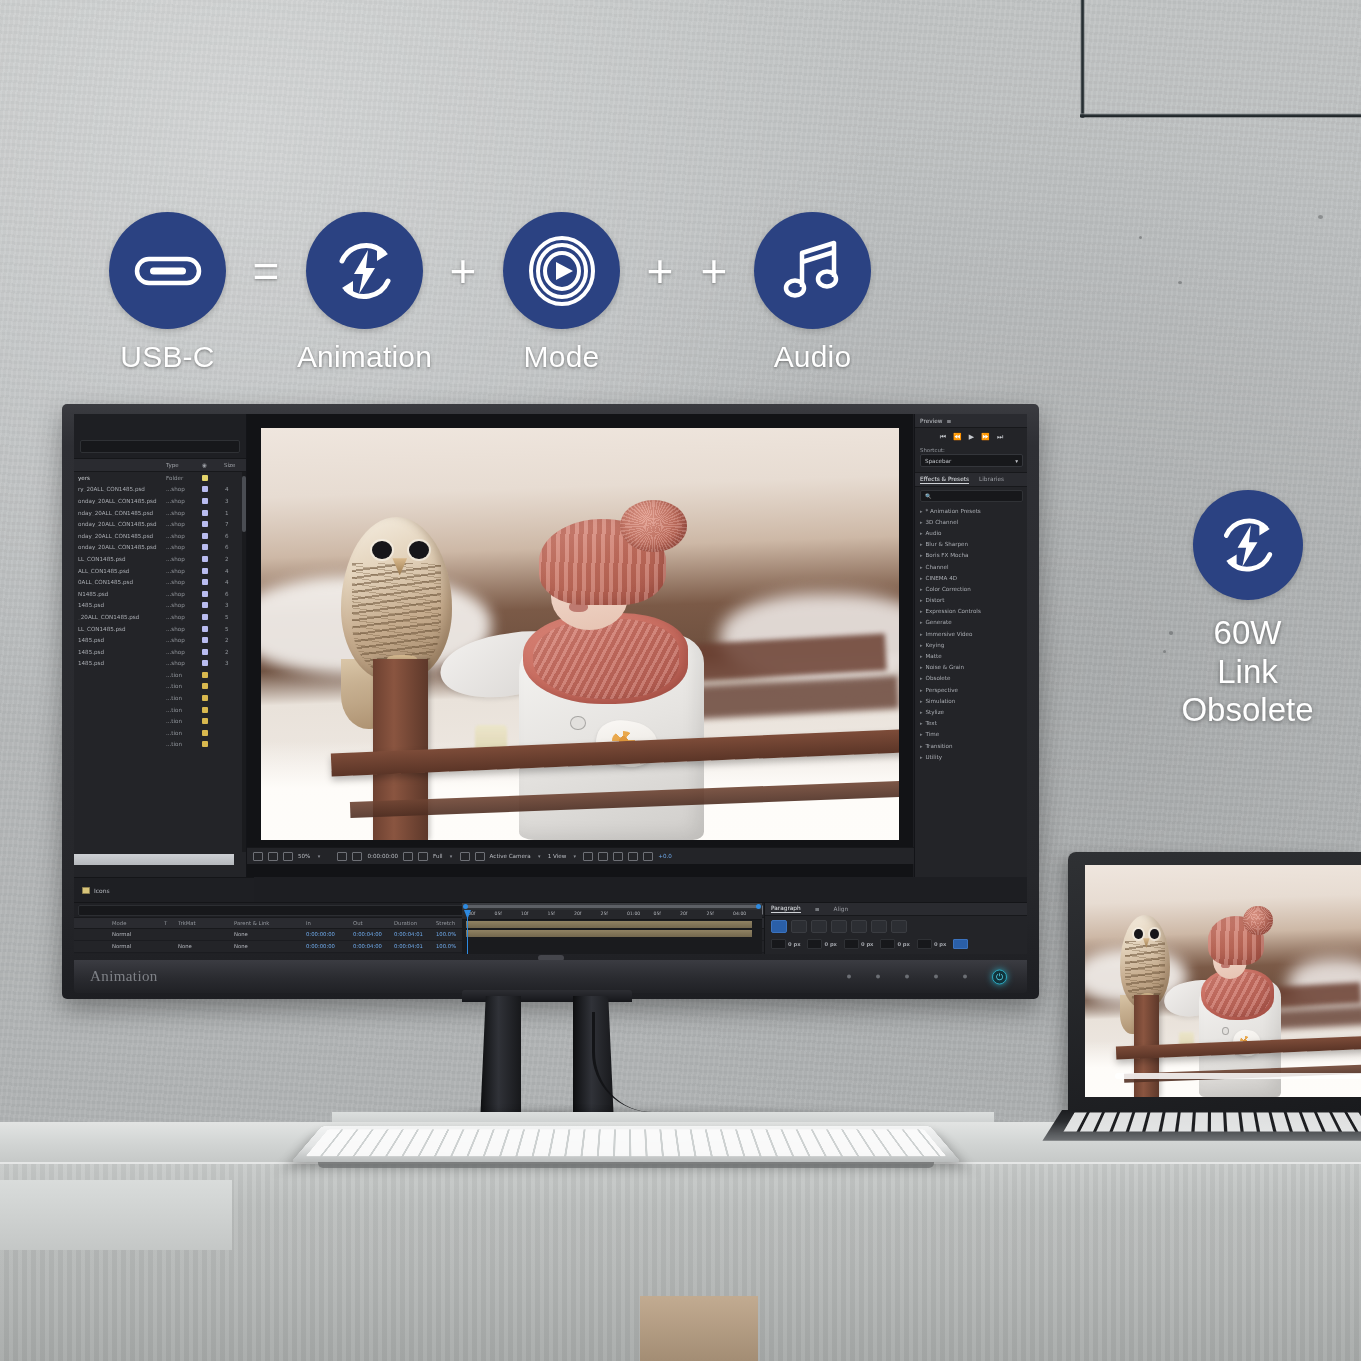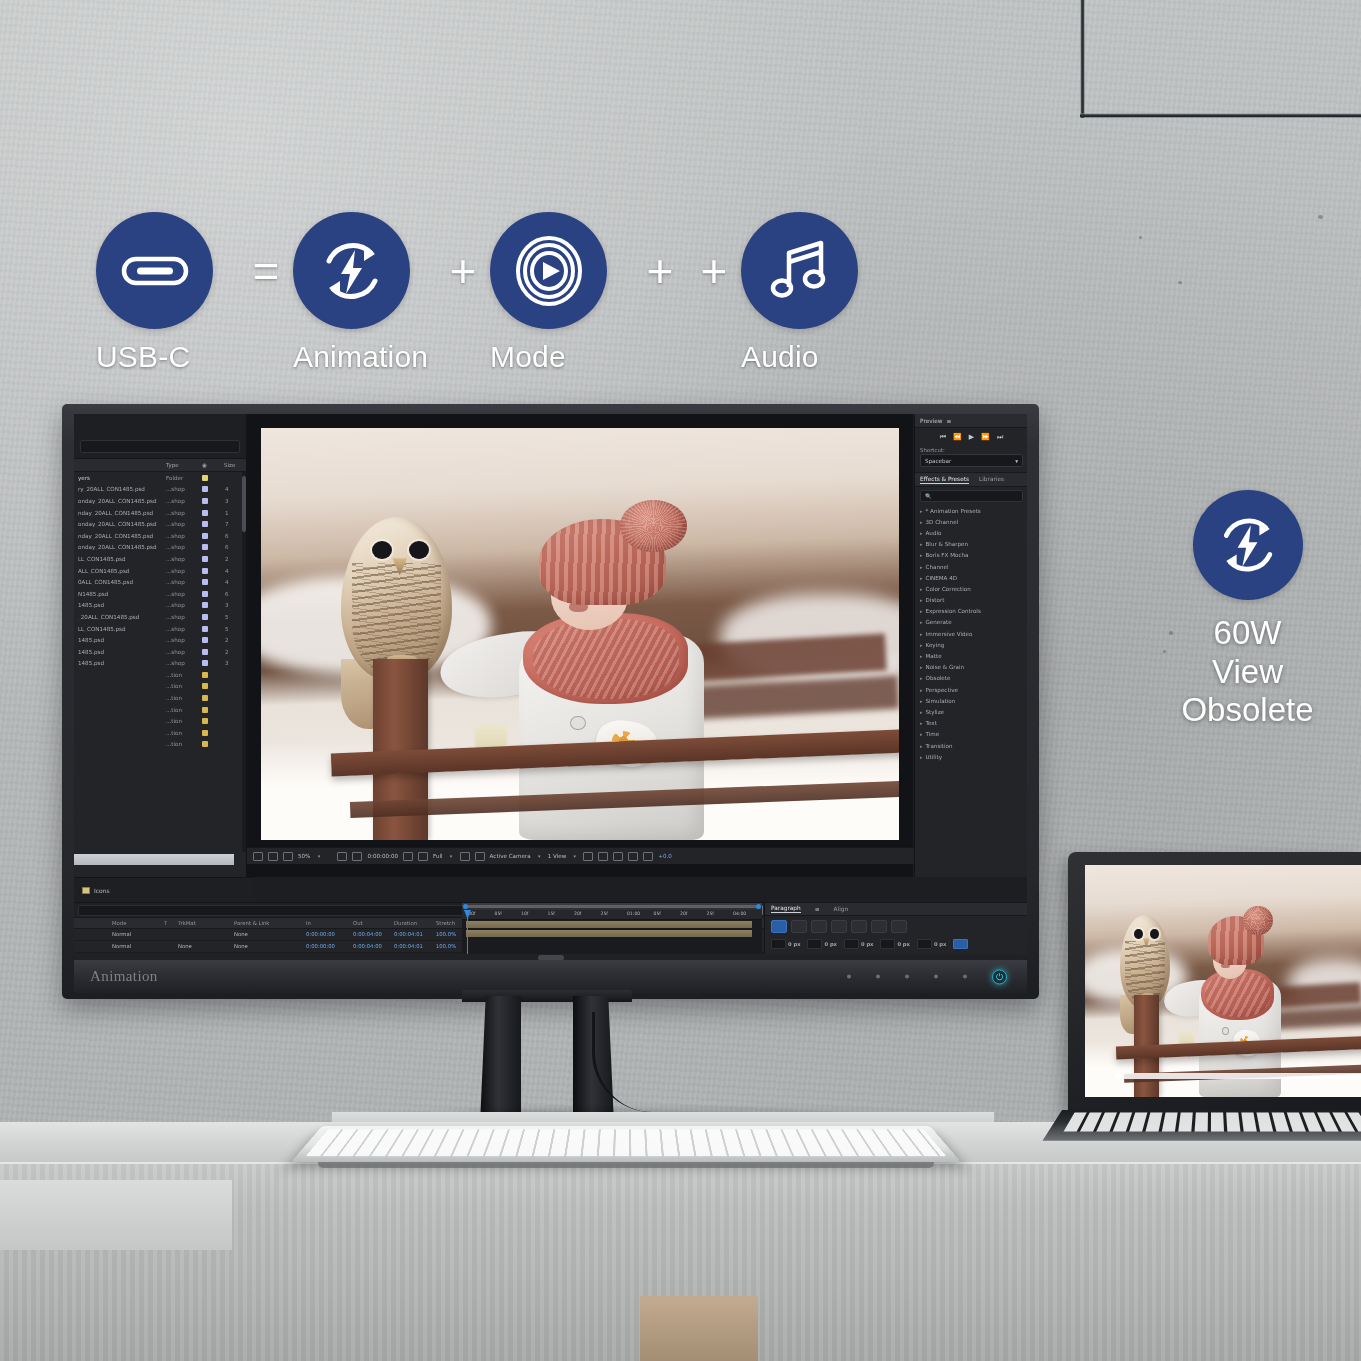--- a/index.html
+++ b/index.html
@@ -41,21 +41,21 @@
   .desk-shadow{position:absolute;left:330px;top:1104px;width:668px;height:14px;
     background:radial-gradient(ellipse at 50% 100%,rgba(0,0,0,.22),rgba(0,0,0,0) 72%);}
   .box-left{position:absolute;left:0;top:1180px;width:232px;height:70px;
     background:linear-gradient(180deg,#d9dcdb,#c4c7c6);}
   .box-mid{position:absolute;left:640px;top:1296px;width:118px;height:65px;
     background:linear-gradient(180deg,#c0a98f,#a8left);background:linear-gradient(180deg,#c2ab91,#a38d74);}
 
   
   .iconrow{position:absolute;left:96px;top:212px;width:950px;height:175px;
     display:flex;align-items:flex-start;gap:0;}
-  .ibadge{display:flex;flex-direction:column;width:143px;}
+  .ibadge{display:flex;flex-direction:column;align-items:center;width:143px;}
   .circ{width:117px;height:117px;border-radius:50%;background:#2b4282;
     display:flex;align-items:center;justify-content:center;
     box-shadow:0 2px 6px rgba(0,0,0,.18);}
   .ilabel{margin-top:11px;color:#fff;font-size:30px;letter-spacing:.2px;
     text-shadow:0 1px 3px rgba(0,0,0,.42);white-space:nowrap;}
   .op{width:54px;display:flex;align-items:center;justify-content:center;
     height:117px;color:#fff;font-size:46px;font-weight:400;line-height:1;
     text-shadow:0 1px 3px rgba(0,0,0,.4);}
 
   
@@ -394,21 +394,21 @@
       <svg width="70" height="70" viewBox="0 0 74 74" aria-hidden="true">
         <path d="M14 27 A26 26 0 0 1 56 19" fill="none" stroke="#fff" stroke-width="5" stroke-linecap="round"></path>
         <path d="M60 47 A26 26 0 0 1 18 55" fill="none" stroke="#fff" stroke-width="5" stroke-linecap="round"></path>
         <path d="M49 12 L60 20 L49 27 Z" fill="#fff"></path>
         <path d="M25 62 L14 54 L25 47 Z" fill="#fff"></path>
         <path d="M40 16 L26 40 L35 40 L31 60 L47 34 L38 34 Z" fill="#fff"></path>
       </svg>
     </div>
     <div class="pdtext">
       <div>60W</div>
-      <div>View</div>
+      <div>Link</div>
       <div>Obsolete</div>
     </div>
   </div>
 
   <div class="monitor">
     <div class="mon-body"></div>
 
     <div class="mon-inner">
       <div class="ae">
 

